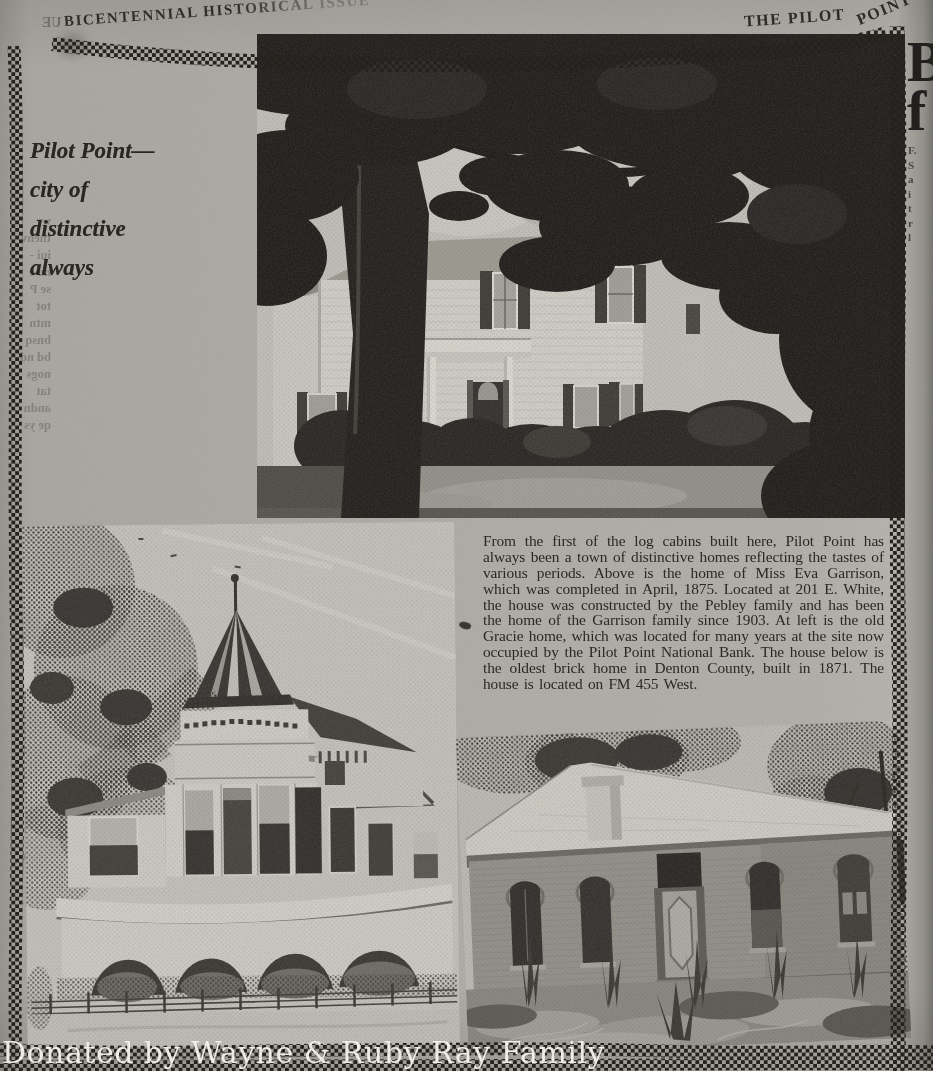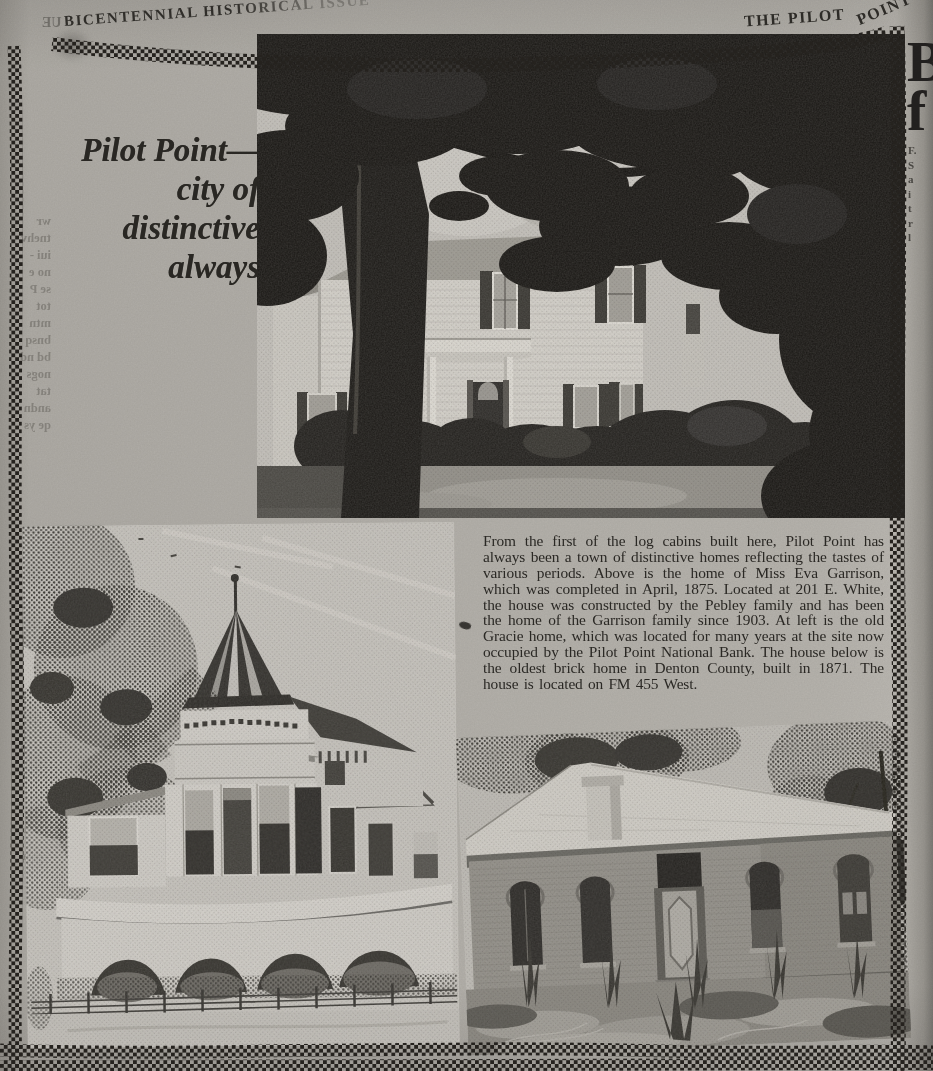--- a/index.html
+++ b/index.html
@@ -25,22 +25,22 @@
     -webkit-mask-image:linear-gradient(90deg,#000 55%,rgba(0,0,0,.35) 85%,rgba(0,0,0,.3));
     mask-image:linear-gradient(90deg,#000 55%,rgba(0,0,0,.35) 85%,rgba(0,0,0,.3));}
   #masthead-right{left:744px;top:9px;z-index:5;transform:rotate(-4deg);
     font-weight:bold;font-size:16px;letter-spacing:1.5px;color:#2e2c28;white-space:nowrap;}
   #masthead-corner{left:861px;top:11px;z-index:5;transform:rotate(-23deg);transform-origin:left bottom;
     font-weight:bold;font-size:16px;letter-spacing:1.5px;color:#2e2c28;white-space:nowrap;}
   #bleed-ue{left:42px;top:15px;z-index:4;transform:scaleX(-1);font-weight:bold;font-size:14px;
     color:#4b4944;opacity:.55;filter:blur(.4px);}
 
   
-  #headline{left:30px;top:131px;width:230px;z-index:5;text-align:right;
-    font-style:italic;font-weight:bold;font-size:33px;line-height:39px;color:#2a2824;
+  #headline{left:30px;top:131px;width:230px;z-index:5;text-align:left;
+    font-style:italic;font-weight:bold;font-size:23px;line-height:39px;color:#2a2824;
     text-shadow:0 0 .5px rgba(42,40,36,.6);}
 
   
   #article{left:483px;top:518px;width:401px;z-index:5;
     font-weight:normal;font-size:15.4px;line-height:15.8px;color:#2b2925;
     text-align:justify;word-spacing:1.5px;letter-spacing:-0.1px;}
   #article-mark{left:459px;top:622px;width:12px;height:7px;z-index:5;background:#3a3834;
     border-radius:60% 40% 50% 50%;transform:rotate(18deg);filter:blur(.4px);}
 
   
@@ -505,18 +505,19 @@
     <span class="g2">f</span>
   </div>
   <div class="abs" id="adjacent-fragments">F.
 S
 a
 i
 t
 r
 l</div>
 
+  <div class="abs" id="watermark">Donated by Wayne &amp; Ruby Ray Family</div>
 
   <svg class="abs noevents" id="grain" width="933" height="1071">
     <rect width="933" height="1071" filter="url(#grainF)"></rect>
   </svg>
 
 </div>
 
 </body></html>

